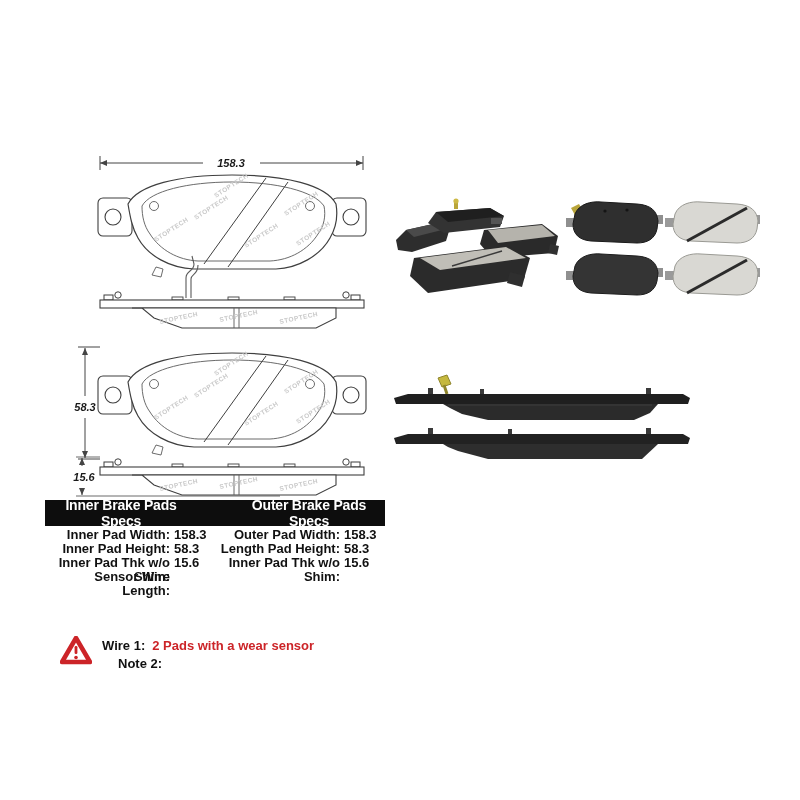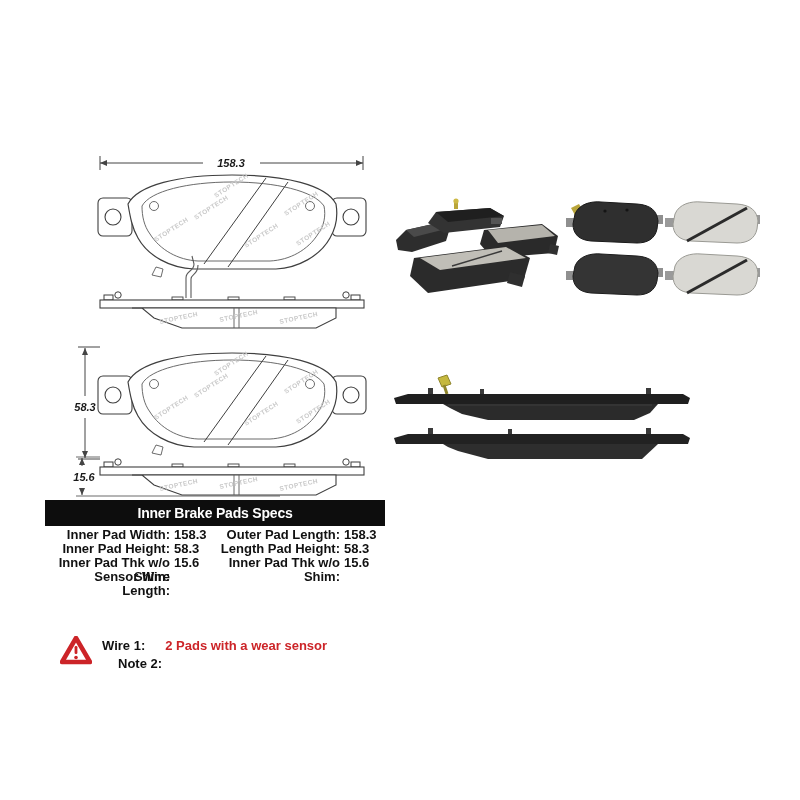--- a/index.html
+++ b/index.html
@@ -23,21 +23,21 @@
   .spec-col{position:absolute;top:528px;width:170px;}
   .spec-col.inner{left:45px;}
   .spec-col.outer{left:215px;}
   .spec-row{display:flex;height:14px;line-height:14px;font-size:13px;font-weight:bold;color:#111;}
   .spec-row .lbl{width:125px;text-align:right;}
   .spec-row .val{margin-left:4px;text-align:left;white-space:nowrap;}
 
   
   .note-row{position:absolute;left:102px;height:16px;line-height:16px;font-size:13px;
             font-weight:bold;color:#111;white-space:nowrap;}
-  .note-row .ntext{color:#cc2428;margin-left:20px;}
+  .note-row .ntext{color:#cc2428;margin-left:7px;}
   .warn{position:absolute;left:60px;top:636px;width:32px;height:29px;}
 
   svg{display:block;}
   text.dim{font-size:11px;font-weight:bold;font-style:italic;fill:#1a1a1a;}
   text.wm{font-size:6.5px;font-weight:bold;fill:#c9c9c9;letter-spacing:0.5px;}
 </style>
 </head>
 <body>
 
 <div class="page">
@@ -182,20 +182,21 @@
 
     <rect x="40" y="56" width="5" height="7" fill="#3a3a3a"></rect>
     <rect x="120" y="57" width="4" height="6" fill="#3a3a3a"></rect>
     <rect x="258" y="56" width="5" height="7" fill="#3a3a3a"></rect>
     <path d="M6,66 L20,62 L295,62 L302,66 L300,72 L8,72 Z" fill="#222222"></path>
     <path d="M55,72 L270,72 L254,87 L100,87 L70,79 L60,75 Z" fill="#2e2e2e"></path>
   </svg>
 
   <div class="spec-bar">
     <div class="half">Inner Brake Pads Specs</div>
+    <div class="half">Outer Brake Pads Specs</div>
   </div>
 
   <div class="spec-col inner">
     <div class="spec-row">
       <span class="lbl">Inner Pad Width:</span>
       <span class="val">158.3</span>
     </div>
     <div class="spec-row">
       <span class="lbl">Inner Pad Height:</span>
       <span class="val">58.3</span>
@@ -205,21 +206,21 @@
       <span class="val">15.6</span>
     </div>
     <div class="spec-row">
       <span class="lbl">Sensor Wire Length:</span>
       <span class="val"></span>
     </div>
   </div>
 
   <div class="spec-col outer">
     <div class="spec-row">
-      <span class="lbl">Outer Pad Length:</span>
+      <span class="lbl">Outer Pad Width:</span>
       <span class="val">158.3</span>
     </div>
     <div class="spec-row">
       <span class="lbl">Length Pad Height:</span>
       <span class="val">58.3</span>
     </div>
     <div class="spec-row">
       <span class="lbl">Inner Pad Thk w/o Shim:</span>
       <span class="val">15.6</span>
     </div>

